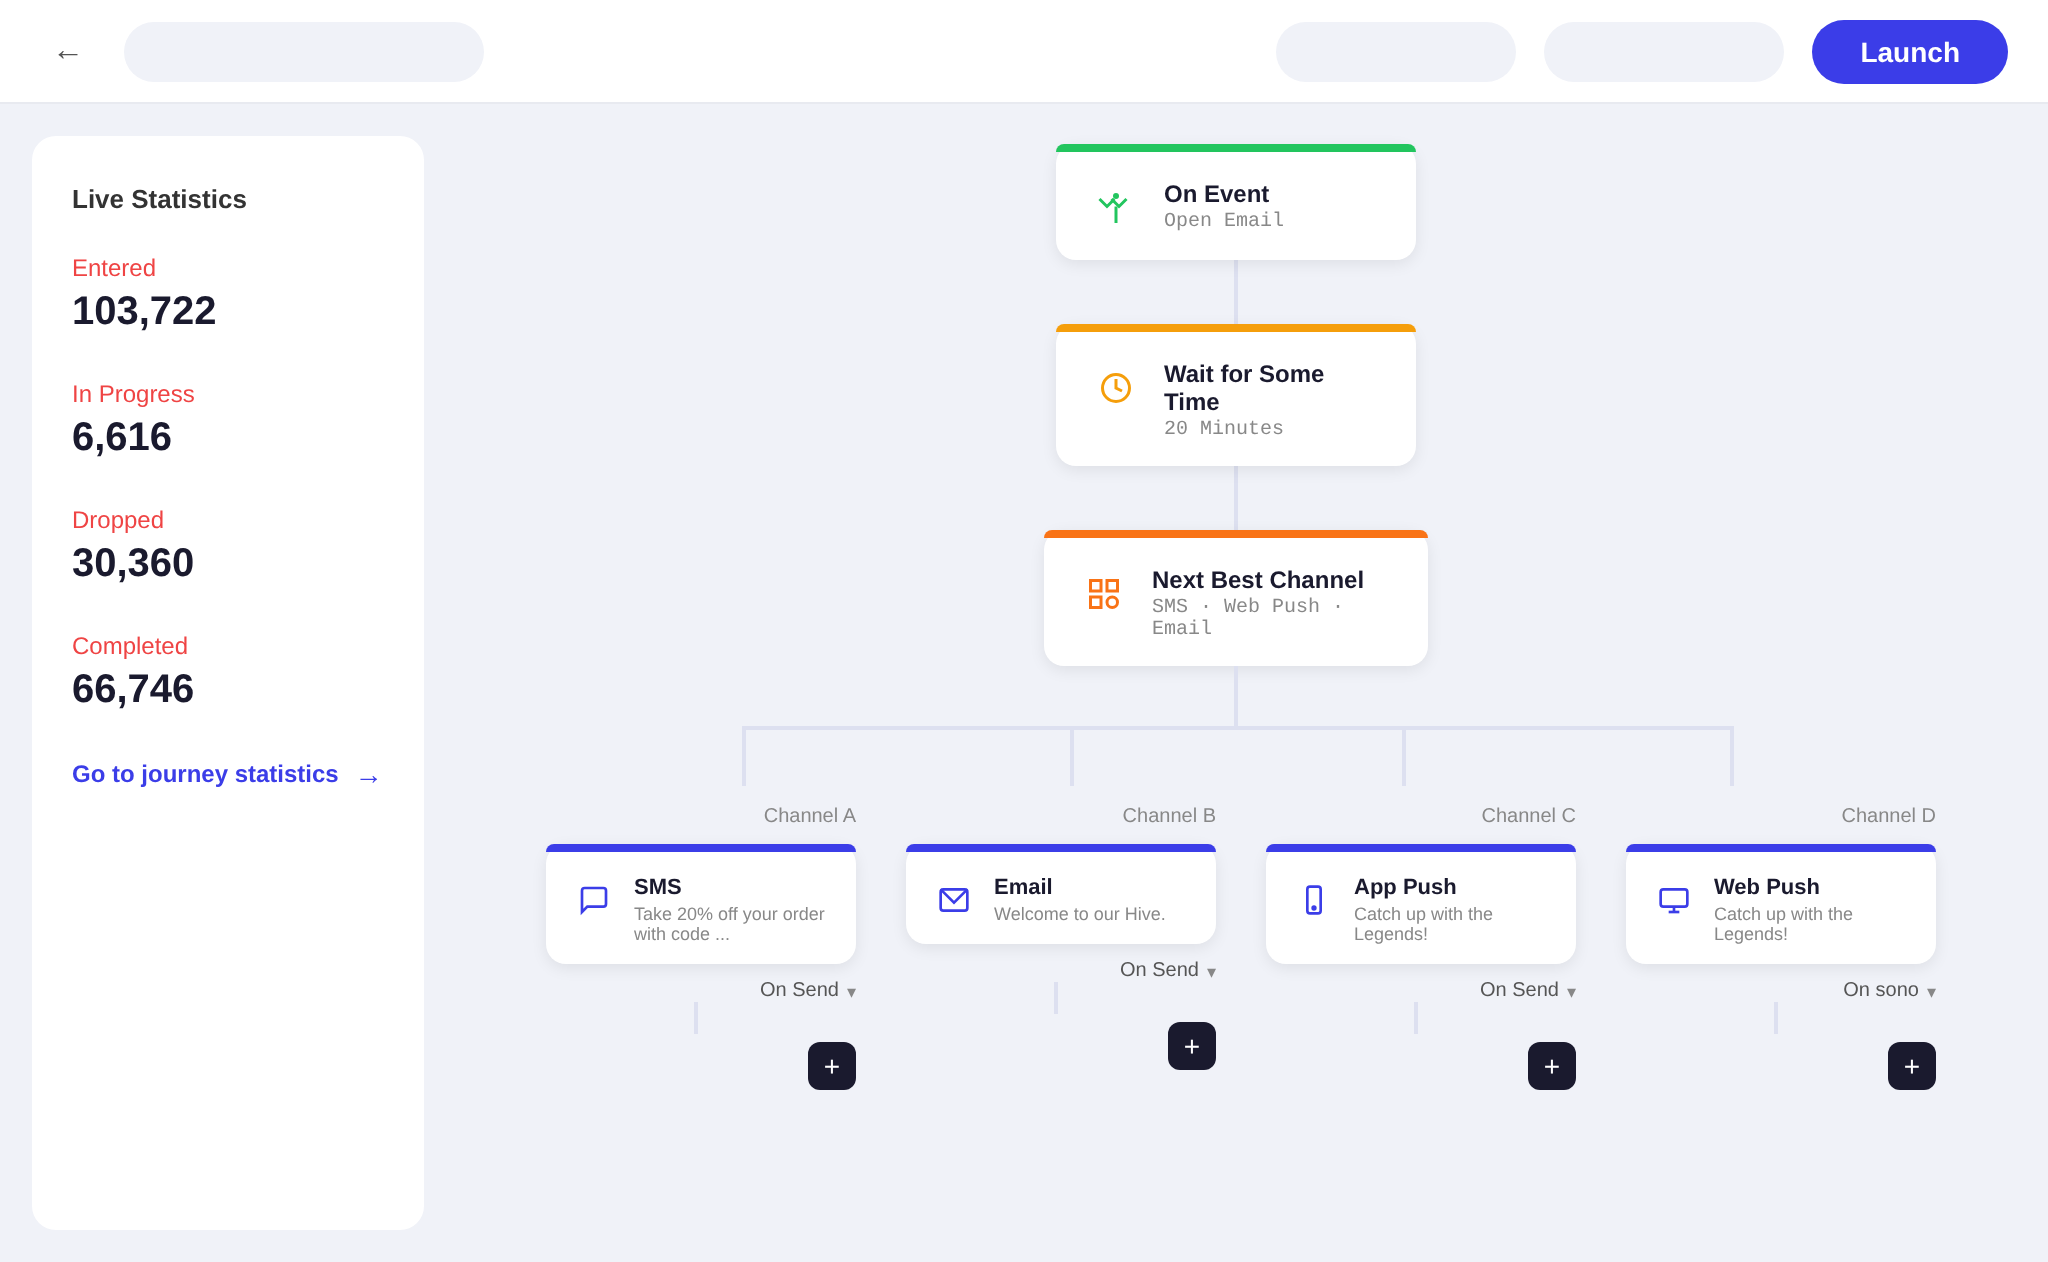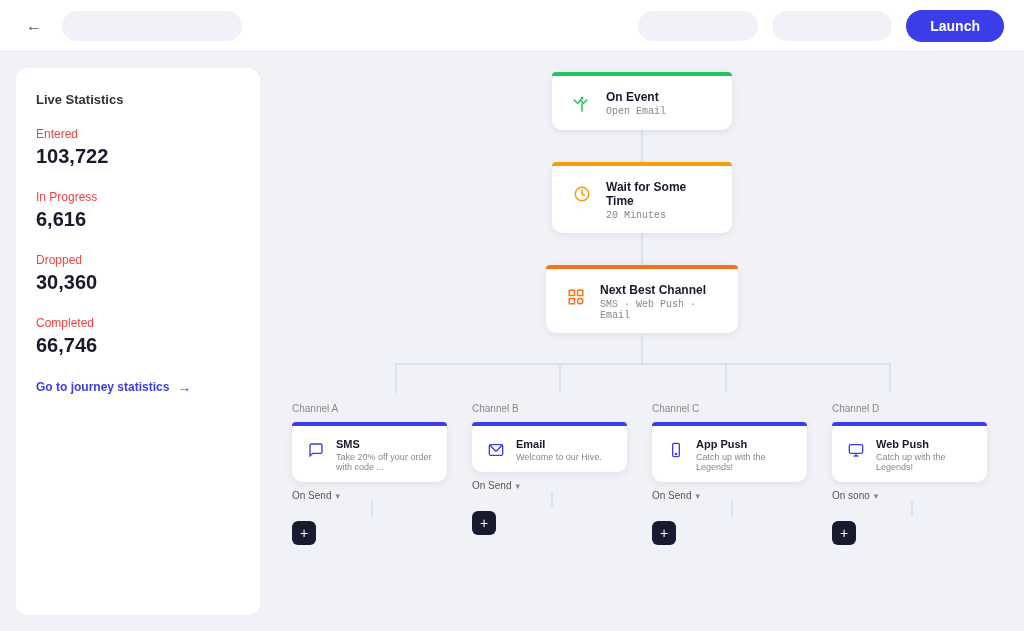--- a/index.html
+++ b/index.html
@@ -54,21 +54,21 @@
     }
 
     
     .main-layout {
       display: flex;
       height: calc(631px - 52px);
     }
 
     
     .sidebar {
-      width: 244px;
+      width: 196px;
       background: #fff;
       border-radius: 12px;
       margin: 16px 0 16px 16px;
       padding: 24px 20px;
       flex-shrink: 0;
     }
     .sidebar-title {
       font-size: 13px;
       font-weight: 600;
       color: #333;
@@ -171,21 +171,21 @@
     .branch-row {
       display: flex;
       gap: 20px;
       position: relative;
       margin-top: 0;
     }
 
     .branch-col {
       display: flex;
       flex-direction: column;
-      align-items: flex-start;
+      align-items: flex-end;
       width: 160px;
     }
     .branch-label {
       font-size: 10px;
       color: #888;
       margin-bottom: 8px;
       font-weight: 500;
     }
     .channel-node {
       background: #fff;

